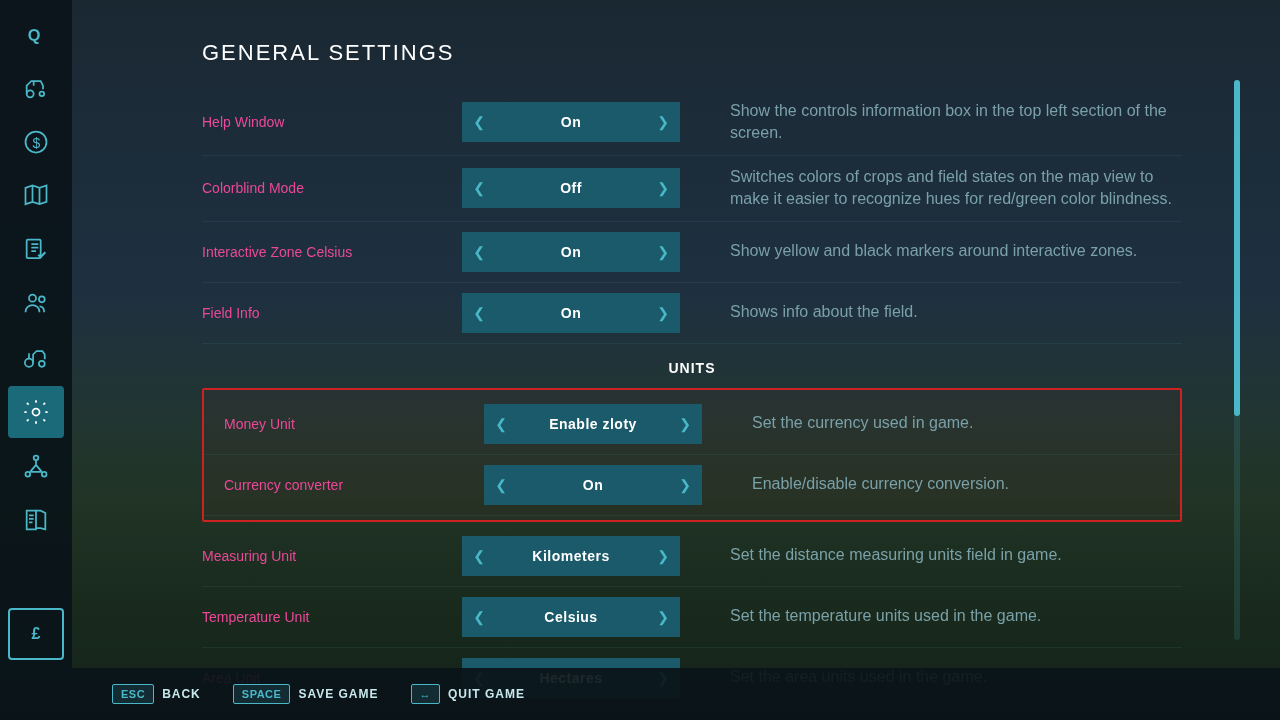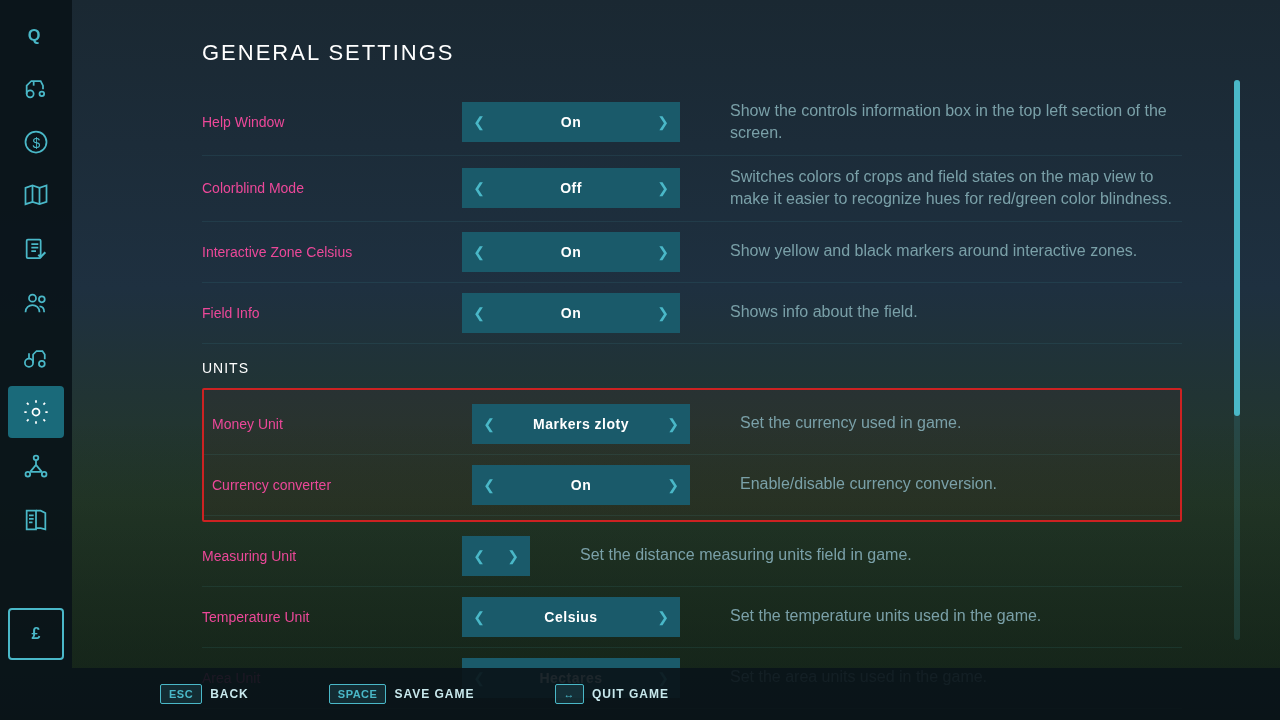--- a/index.html
+++ b/index.html
@@ -157,38 +157,39 @@
       margin-left: 50px;
       font-size: 16px;
       color: #7aa0a8;
       flex: 1;
       line-height: 1.4;
     }
 
     
     .section-header {
       font-size: 14px;
-      font-weight: normal;
+      font-weight: bold;
       color: #ffffff;
       letter-spacing: 1px;
       padding: 16px 0 8px 0;
       text-transform: uppercase;
+      text-align: center;
     }
 
     
     .highlight-group {
       border: 2px solid #cc2222;
       border-radius: 2px;
       padding: 4px 0;
       margin: 4px 0;
       background: rgba(180, 20, 20, 0.05);
     }
 
     .highlight-group .setting-row {
-      padding: 10px 8px;
+      padding: 10px 20px;
     }
 
     
     .scrollbar {
       position: absolute;
       right: 40px;
       top: 80px;
       bottom: 80px;
       width: 6px;
       background: rgba(74, 184, 200, 0.15);
@@ -215,21 +216,20 @@
       align-items: center;
       padding: 0 40px;
       gap: 32px;
     }
 
     .bottom-btn {
       display: flex;
       align-items: center;
       gap: 8px;
       cursor: pointer;
-      margin-left: 48px;
     }
 
     .btn-key {
       background: rgba(74, 184, 200, 0.15);
       border: 1px solid #4ab8c8;
       color: #4ab8c8;
       padding: 3px 8px;
       font-size: 11px;
       font-weight: bold;
       border-radius: 2px;
@@ -383,21 +383,21 @@
       </div>
     </div>
 
     <div class="section-header">UNITS</div>
 
     <div class="highlight-group">
       <div class="setting-row">
         <div class="setting-label">Money Unit</div>
         <div class="setting-control">
           <button class="ctrl-arrow">❮</button>
-          <div class="ctrl-value">Markers zloty</div>
+          <div class="ctrl-value">Enable zloty</div>
           <button class="ctrl-arrow">❯</button>
         </div>
         <div class="setting-desc">Set the currency used in game.</div>
       </div>
 
       <div class="setting-row">
         <div class="setting-label">Currency converter</div>
         <div class="setting-control">
           <button class="ctrl-arrow">❮</button>
           <div class="ctrl-value">On</div>
@@ -405,20 +405,21 @@
         </div>
         <div class="setting-desc">Enable/disable currency conversion.</div>
       </div>
     </div>
 
     <div>
       <div class="setting-row">
         <div class="setting-label">Measuring Unit</div>
         <div class="setting-control">
           <button class="ctrl-arrow">❮</button>
+          <div class="ctrl-value">Kilometers</div>
           <button class="ctrl-arrow">❯</button>
         </div>
         <div class="setting-desc">Set the distance measuring units field in game.</div>
       </div>
 
       <div class="setting-row">
         <div class="setting-label">Temperature Unit</div>
         <div class="setting-control">
           <button class="ctrl-arrow">❮</button>
           <div class="ctrl-value">Celsius</div>

